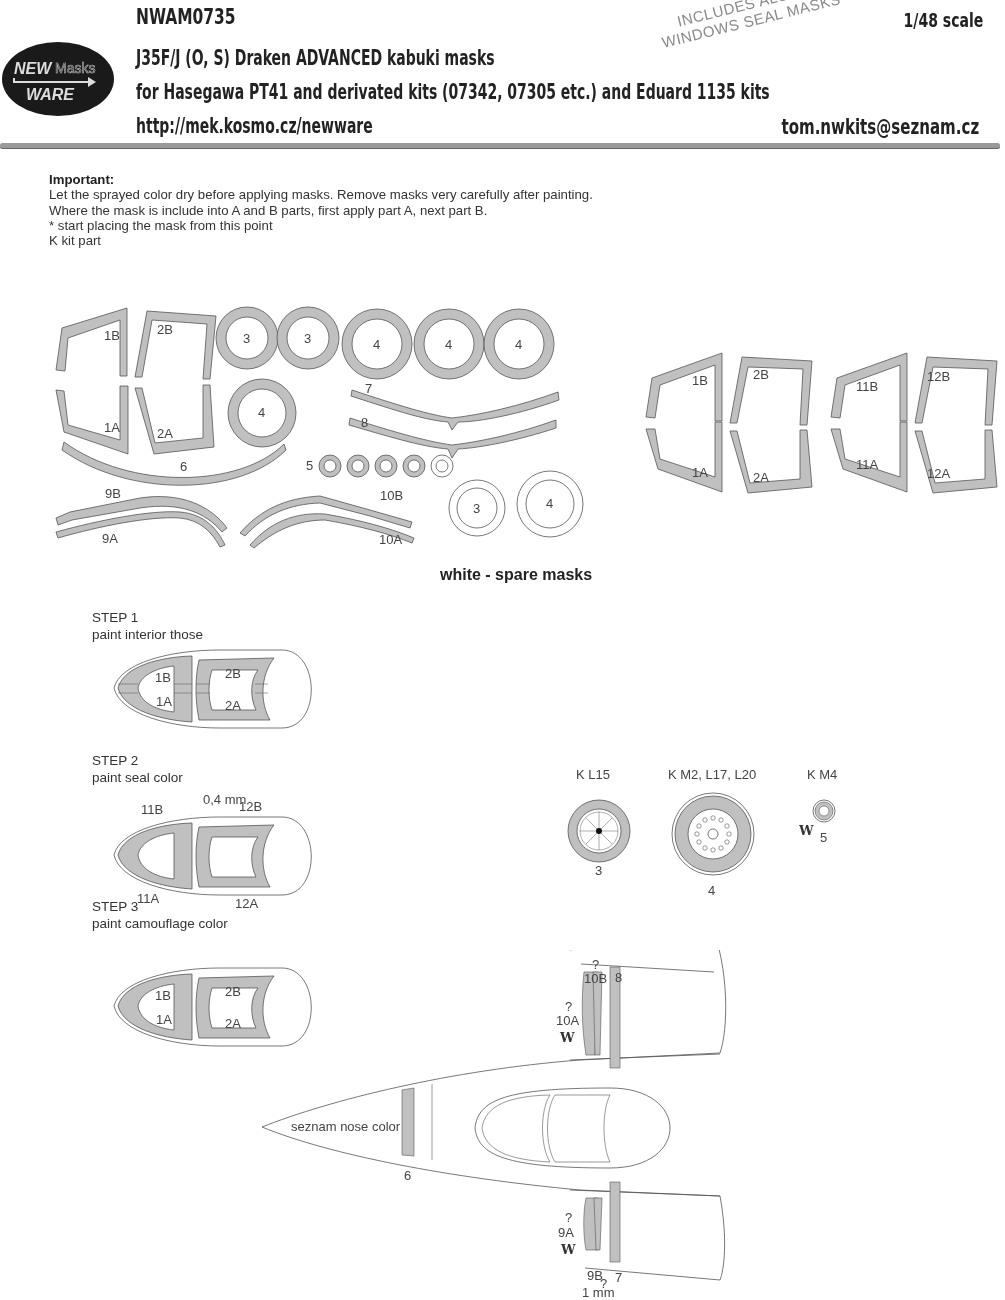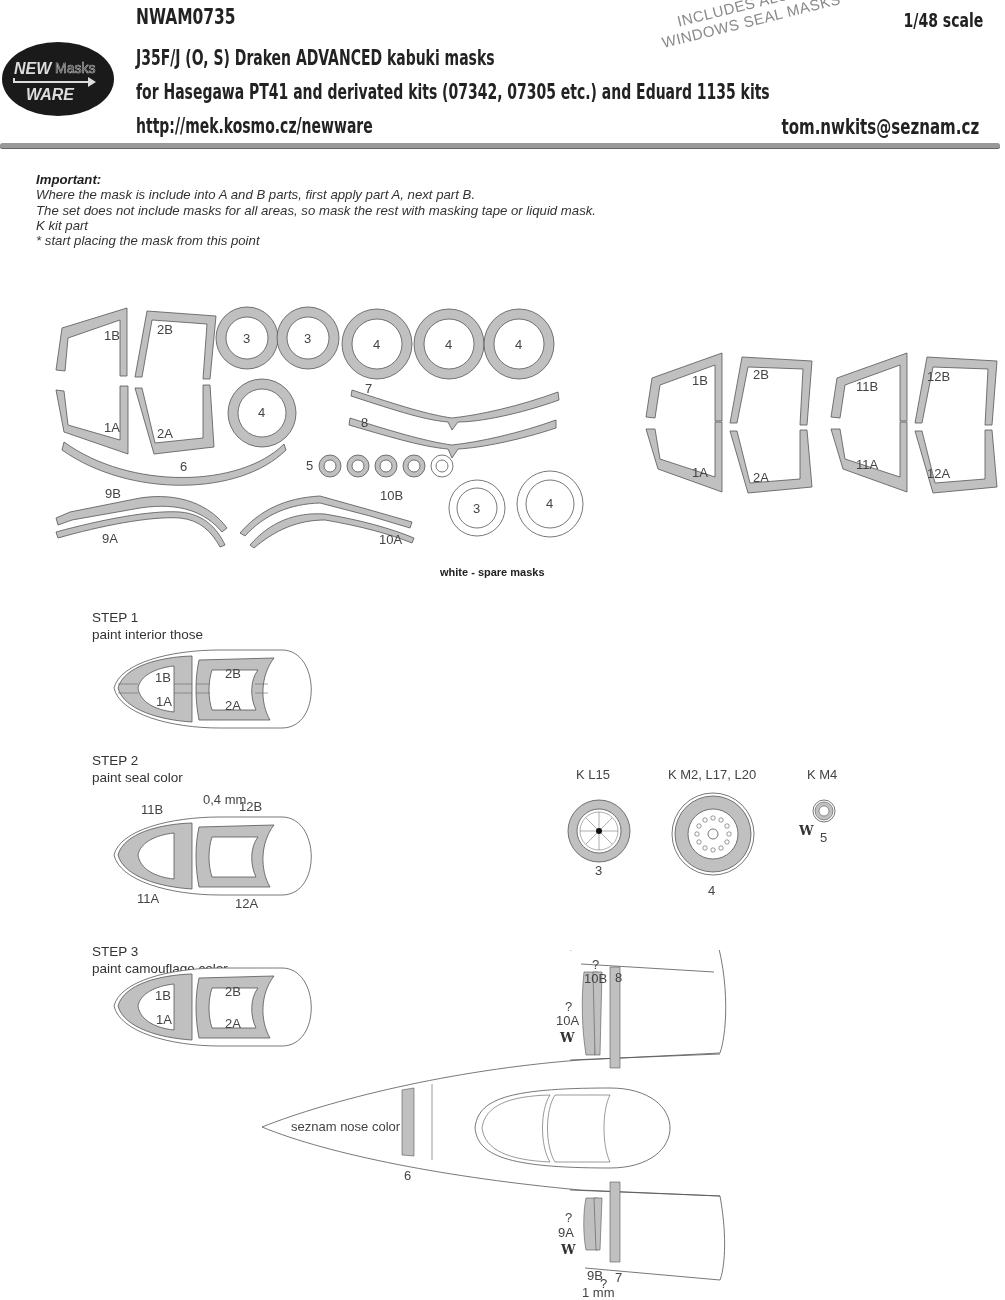--- a/index.html
+++ b/index.html
@@ -9,27 +9,27 @@
   .code{left:136px;top:4px;font-size:22px;transform:scaleX(0.78);}
   .title{left:136px;top:46px;font-size:21px;transform:scaleX(0.74);}
   .subtitle{left:136px;top:80px;font-size:21px;transform:scaleX(0.74);}
   .url{left:136px;top:114px;font-size:21px;transform:scaleX(0.74);}
   .scale{right:22px;top:8px;font-size:20px;transform:scaleX(0.78);transform-origin:right top;}
   .email{right:26px;top:114px;font-size:22px;transform:scaleX(0.76);transform-origin:right top;}
   .stamp{left:656px;top:18px;transform:rotate(-14deg);transform-origin:left top;color:#8a8a8a;font-size:15px;line-height:17px;letter-spacing:0.5px;font-family:"Liberation Sans",sans-serif;}
   .stamp div{white-space:nowrap;}
   .rule{left:0;top:143px;width:1000px;height:5px;background:#9a9a9a;border-radius:3px;box-shadow:0 1px 0 #666;}
   .logo{left:0;top:40px;width:120px;height:78px;}
-  .notes{left:36px;top:172px;font-size:13.2px;line-height:15.3px;color:#333;font-style:italic;}
+  .notes{left:49px;top:172px;font-size:13.2px;line-height:15.3px;color:#333;}
   .notes .imp{font-weight:bold;color:#222;}
   .notes div{white-space:nowrap;}
   .wmark{font-weight:bold;font-family:"DejaVu Serif",serif;font-size:13px;letter-spacing:-2px;}
   .lbl{font-size:13px;color:#444;white-space:nowrap;}
   .step{font-size:13.5px;color:#333;line-height:17px;white-space:nowrap;}
-  .spare{left:440px;top:566px;font-size:11px;font-weight:bold;color:#222;}
+  .spare{left:440px;top:566px;font-size:16px;font-weight:bold;color:#222;}
   svg text{font-family:"Liberation Sans",sans-serif;fill:#444;}
 </style>
 </head>
 <body>
 
 <svg class="abs logo" viewBox="0 0 120 78">
   <ellipse cx="58" cy="39" rx="56" ry="37" fill="#1a1a1a"></ellipse>
   <text x="14" y="34" font-size="16" font-style="italic" font-weight="bold" fill="#ddd" style="fill:#ddd">NEW</text>
   <text x="55" y="33" font-size="14" fill="none" stroke="#bbb" stroke-width="0.6" style="fill:none">Masks</text>
   <path d="M14 38 L14 42 L92 42" stroke="#ddd" stroke-width="2" fill="none"></path>
@@ -44,24 +44,24 @@
 <div class="abs hdr scale">1/48 scale</div>
 <div class="abs hdr email">tom.nwkits@seznam.cz</div>
 <div class="abs stamp">
   <div style="padding-left:20px">INCLUDES ALSO</div>
   <div>WINDOWS SEAL MASKS</div>
 </div>
 <div class="abs rule"></div>
 
 <div class="abs notes">
   <div class="imp">Important:</div>
+  <div>Let the sprayed color dry before applying masks. Remove masks very carefully after painting.</div>
   <div>Where the mask is include into A and B parts, first apply part A, next part B.</div>
-  <div>The set does not include masks for all areas, so mask the rest with masking tape or liquid mask.</div>
+  <div>*  start placing the mask from this point</div>
   <div>K kit part</div>
-  <div>*  start placing the mask from this point</div>
 </div>
 
 <svg class="abs" style="left:40px;top:300px" width="560" height="260" viewBox="0 0 560 260">
   <g fill="#c0c0c0" stroke="#555" stroke-width="0.8">
 
     <path d="M16 70 L22 28 L87 8 L87 76 L80 76 L80 20 L28 38 L25 71 Z"></path>
 
     <path d="M16 90 L24 91 L28 125 L80 140 L80 86 L88 86 L88 154 L24 132 Z"></path>
 
     <path d="M95 77 L107 11 L176 16 L170 79 L163 79 L167 24 L112 20 L102 77 Z"></path>
@@ -198,21 +198,21 @@
   <path d="M89 12 C85 30 85 52 89 72 L160 72 C150 55 150 28 164 10 Z" fill="#c0c0c0" stroke="#555" stroke-width="0.8"></path>
   <path d="M102 22 C98 34 98 50 102 62 L146 62 C140 50 140 32 148 22 Z" fill="#fff" stroke="#555" stroke-width="0.8"></path>
   <line x1="80" y1="0" x2="98" y2="-8" stroke="#555" stroke-width="0.6"></line>
 </svg>
 <div class="abs lbl" style="left:203px;top:792px">0,4 mm</div>
 <div class="abs lbl" style="left:141px;top:802px">11B</div>
 <div class="abs lbl" style="left:239px;top:799px">12B</div>
 <div class="abs lbl" style="left:137px;top:891px">11A</div>
 <div class="abs lbl" style="left:235px;top:896px">12A</div>
 
-<div class="abs step" style="left:92px;top:943px">
+<div class="abs step" style="left:92px;top:898px">
   <div>STEP 3</div>
   <div>paint camouflage color</div>
 </div>
 <svg class="abs" style="left:110px;top:966px" width="215" height="82" viewBox="0 0 215 82">
   <path d="M4 40 C10 15 60 2 110 2 L172 2 C210 2 212 80 172 80 L110 80 C60 80 10 66 4 40 Z" fill="#fff" stroke="#555" stroke-width="0.8"></path>
   <path d="M8 40 C14 18 50 9 82 8 L82 74 C50 72 14 62 8 40 Z" fill="#c0c0c0" stroke="#555" stroke-width="0.8"></path>
   <path d="M28 40 C30 28 45 20 64 18 L64 64 C45 62 30 54 28 40 Z" fill="#fff" stroke="#555" stroke-width="0.8"></path>
   <path d="M89 12 C85 30 85 52 89 72 L160 72 C150 55 150 28 164 10 Z" fill="#c0c0c0" stroke="#555" stroke-width="0.8"></path>
   <path d="M102 22 C98 34 98 50 102 62 L146 62 C140 50 140 32 148 22 Z" fill="#fff" stroke="#555" stroke-width="0.8"></path>
 </svg>

